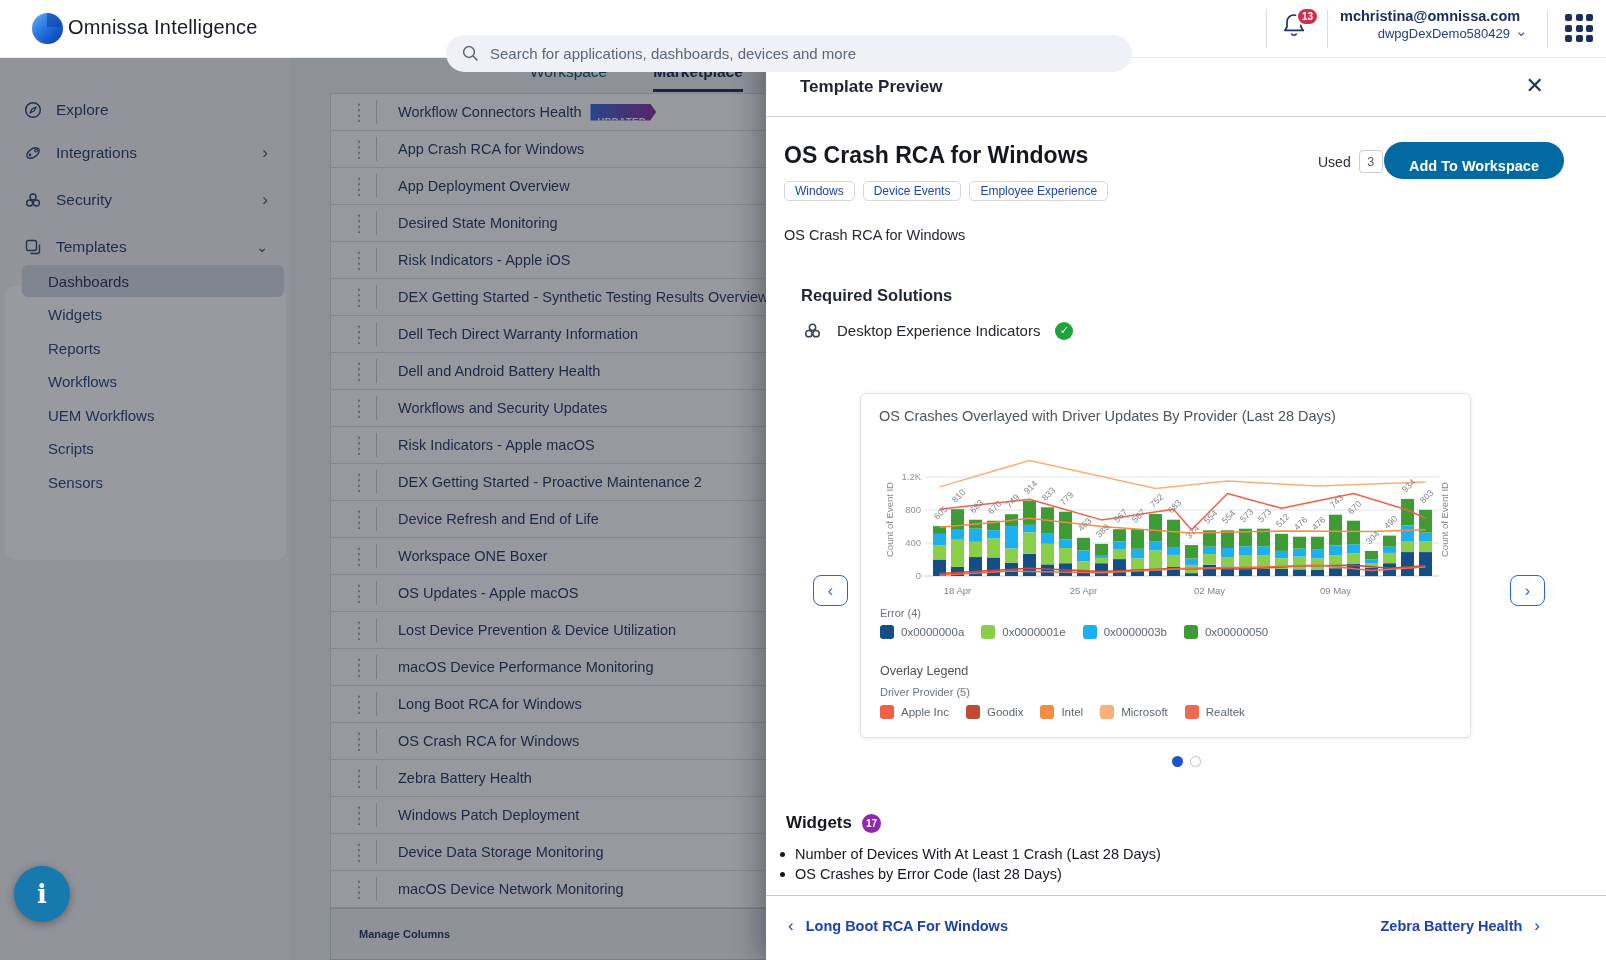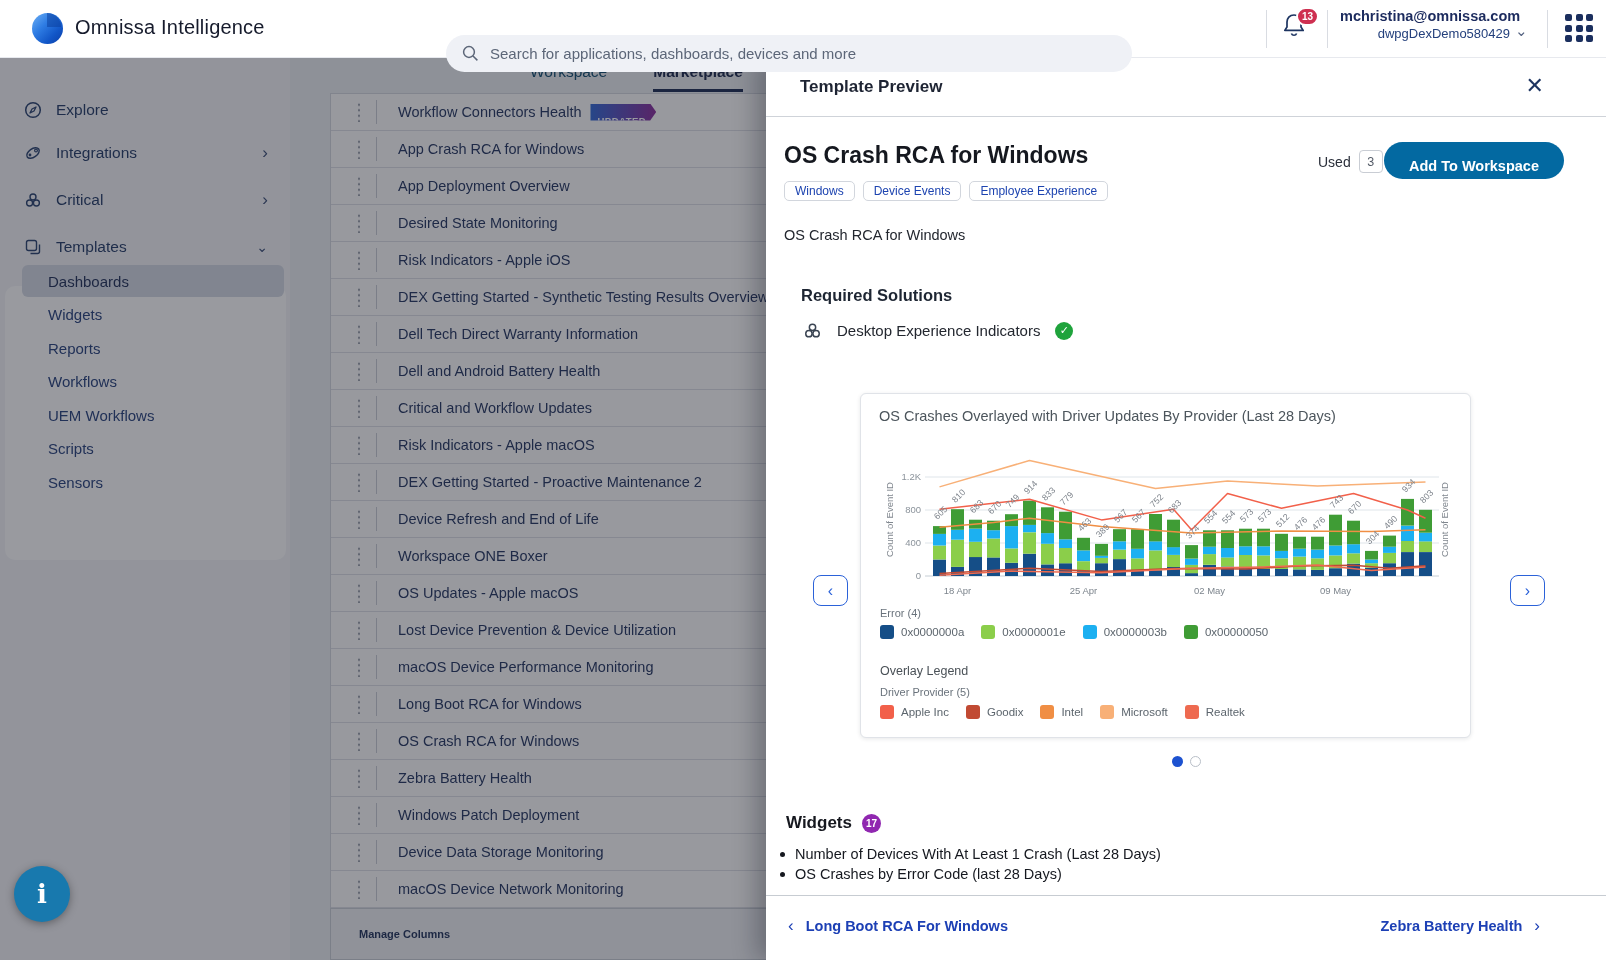--- a/index.html
+++ b/index.html
@@ -7,21 +7,21 @@
     font-family:"Liberation Sans","DejaVu Sans",sans-serif; }
   #app { position:relative; width:1606px; height:960px; }
 
   
   .topbar { position:absolute; left:0; top:0; width:1606px; height:58px; background:#fff; z-index:100;
     border-bottom:1px solid #e7e9ee; }
   .logo { position:absolute; left:32px; top:13px; width:31px; height:31px; border-radius:50%;
     background:linear-gradient(135deg,#6fb1f5 0%,#2f7de4 38%,#1257c8 70%,#0a3ea8 100%); }
   .logo::after { content:""; position:absolute; left:15px; top:0px; width:14px; height:14px;
     background:#0b3f9e; border-radius:0 100% 0 0; opacity:.55; }
-  .brand { position:absolute; left:75px; top:16px; font-size:20px; color:#161b2c; letter-spacing:.2px; }
+  .brand { position:absolute; left:68px; top:16px; font-size:20px; color:#161b2c; letter-spacing:.2px; }
   .search { position:absolute; left:446px; top:11px; width:686px; height:37px; background:#eff1f6;
     border-radius:19px; display:flex; align-items:center; padding:0 16px; gap:11px;margin-top:24px; }
   .search svg { flex:0 0 auto; }
   .search input { border:none; outline:none; background:transparent; width:100%; font-size:15px;
     color:#3c4658; font-family:inherit; }
   .search input::placeholder { color:#5c6678; opacity:1; }
   .tdiv { position:absolute; top:10px; width:1px; height:38px; background:#d9dce2; }
   .bell-wrap { position:absolute; left:1282px; top:12px; width:34px; height:34px; cursor:pointer; }
   .badge { position:absolute; left:14px; top:-5px; min-width:19px; height:19px; border-radius:10px;
     background:#ce2f50; color:#fff; font-size:10px; font-weight:bold; display:flex; align-items:center;
@@ -200,21 +200,21 @@
         </svg>
       <span>Integrations</span>
       <span class="nav-chev">›</span>
     </div>
     <div class="nav-item" style="top:125px">
       <svg width="18" height="18" viewBox="0 0 18 18">
           <circle cx="9" cy="6" r="3" fill="none" stroke="#27406e" stroke-width="1.4"></circle>
           <circle cx="5.6" cy="12" r="3" fill="none" stroke="#27406e" stroke-width="1.4"></circle>
           <circle cx="12.4" cy="12" r="3" fill="none" stroke="#27406e" stroke-width="1.4"></circle>
         </svg>
-      <span>Critical</span>
+      <span>Security</span>
       <span class="nav-chev">›</span>
     </div>
     <div class="tpl-group"></div>
     <div class="nav-item" style="top:172px">
       <svg width="18" height="18" viewBox="0 0 18 18">
           <rect x="2.5" y="2.5" width="10" height="10" rx="2" fill="none" stroke="#27406e" stroke-width="1.4"></rect>
           <path d="M6.5 15.5 h7 a2 2 0 0 0 2-2 v-7" fill="none" stroke="#27406e" stroke-width="1.4"></path>
         </svg>
       <span>Templates</span>
       <span class="nav-chev" style="font-size:14px">⌄</span>
@@ -275,21 +275,21 @@
           <span class="lbl">Dell Tech Direct Warranty Information</span>
         </div>
         <div class="lrow">
           <div class="drag"></div>
           <div class="vsep"></div>
           <span class="lbl">Dell and Android Battery Health</span>
         </div>
         <div class="lrow">
           <div class="drag"></div>
           <div class="vsep"></div>
-          <span class="lbl">Critical and Workflow Updates</span>
+          <span class="lbl">Workflows and Security Updates</span>
         </div>
         <div class="lrow">
           <div class="drag"></div>
           <div class="vsep"></div>
           <span class="lbl">Risk Indicators - Apple macOS</span>
         </div>
         <div class="lrow">
           <div class="drag"></div>
           <div class="vsep"></div>
           <span class="lbl">DEX Getting Started - Proactive Maintenance 2</span>

